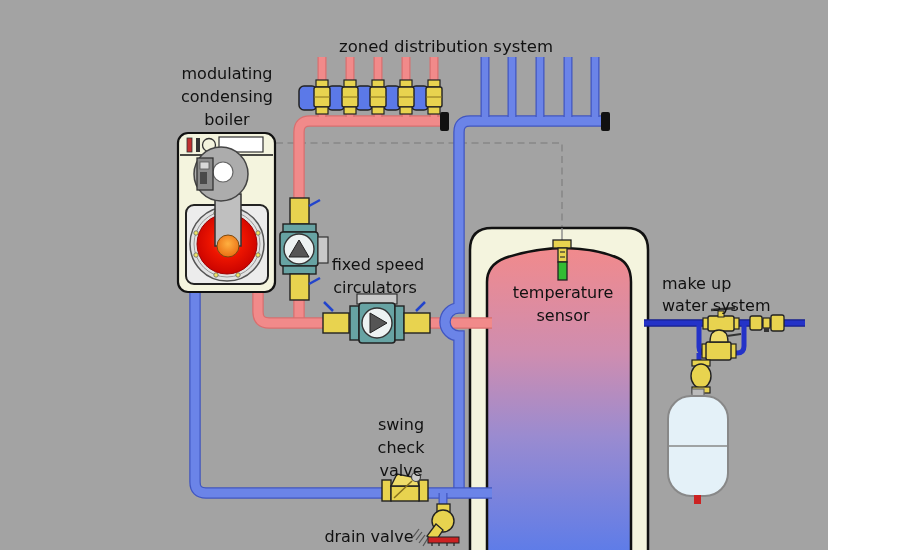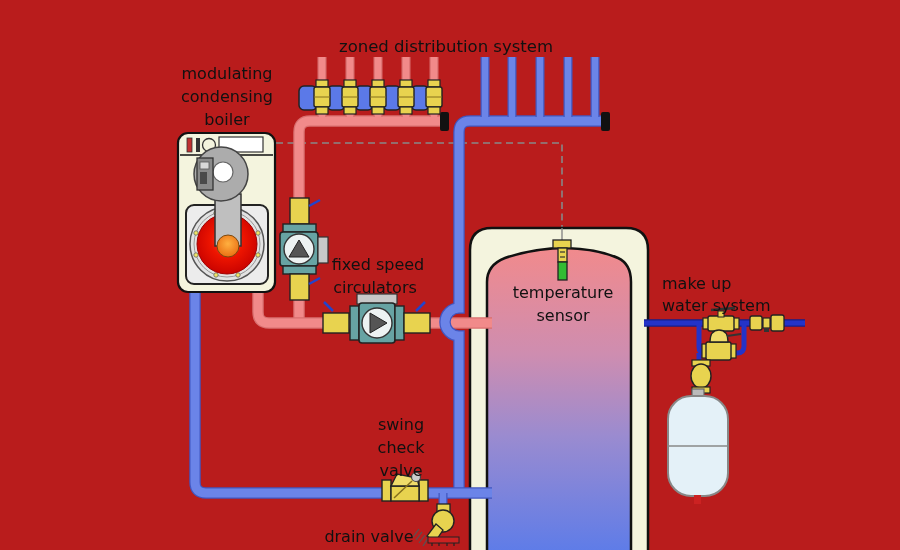--- a/index.html
+++ b/index.html
@@ -1,16 +1,16 @@
 <!DOCTYPE html>
 <html><head>
 <meta charset="utf-8">
 <style>
   html,body{margin:0;padding:0;background:#fff;}
-  .stage{width:900px;height:550px;position:relative;overflow:hidden;background:#b91c1c;}
+  .stage{width:828px;height:550px;position:relative;overflow:hidden;background:#a3a3a3;}
   svg{display:block;}
   text{font-family:"DejaVu Sans","Liberation Sans",sans-serif;fill:#111;}
   .lbl{font-size:16px;}
   .lbl-big{font-size:16.5px;}
 </style>
 </head>
 <body>
 
 <div class="stage">
 <svg width="900" height="550" viewBox="0 0 900 550">

